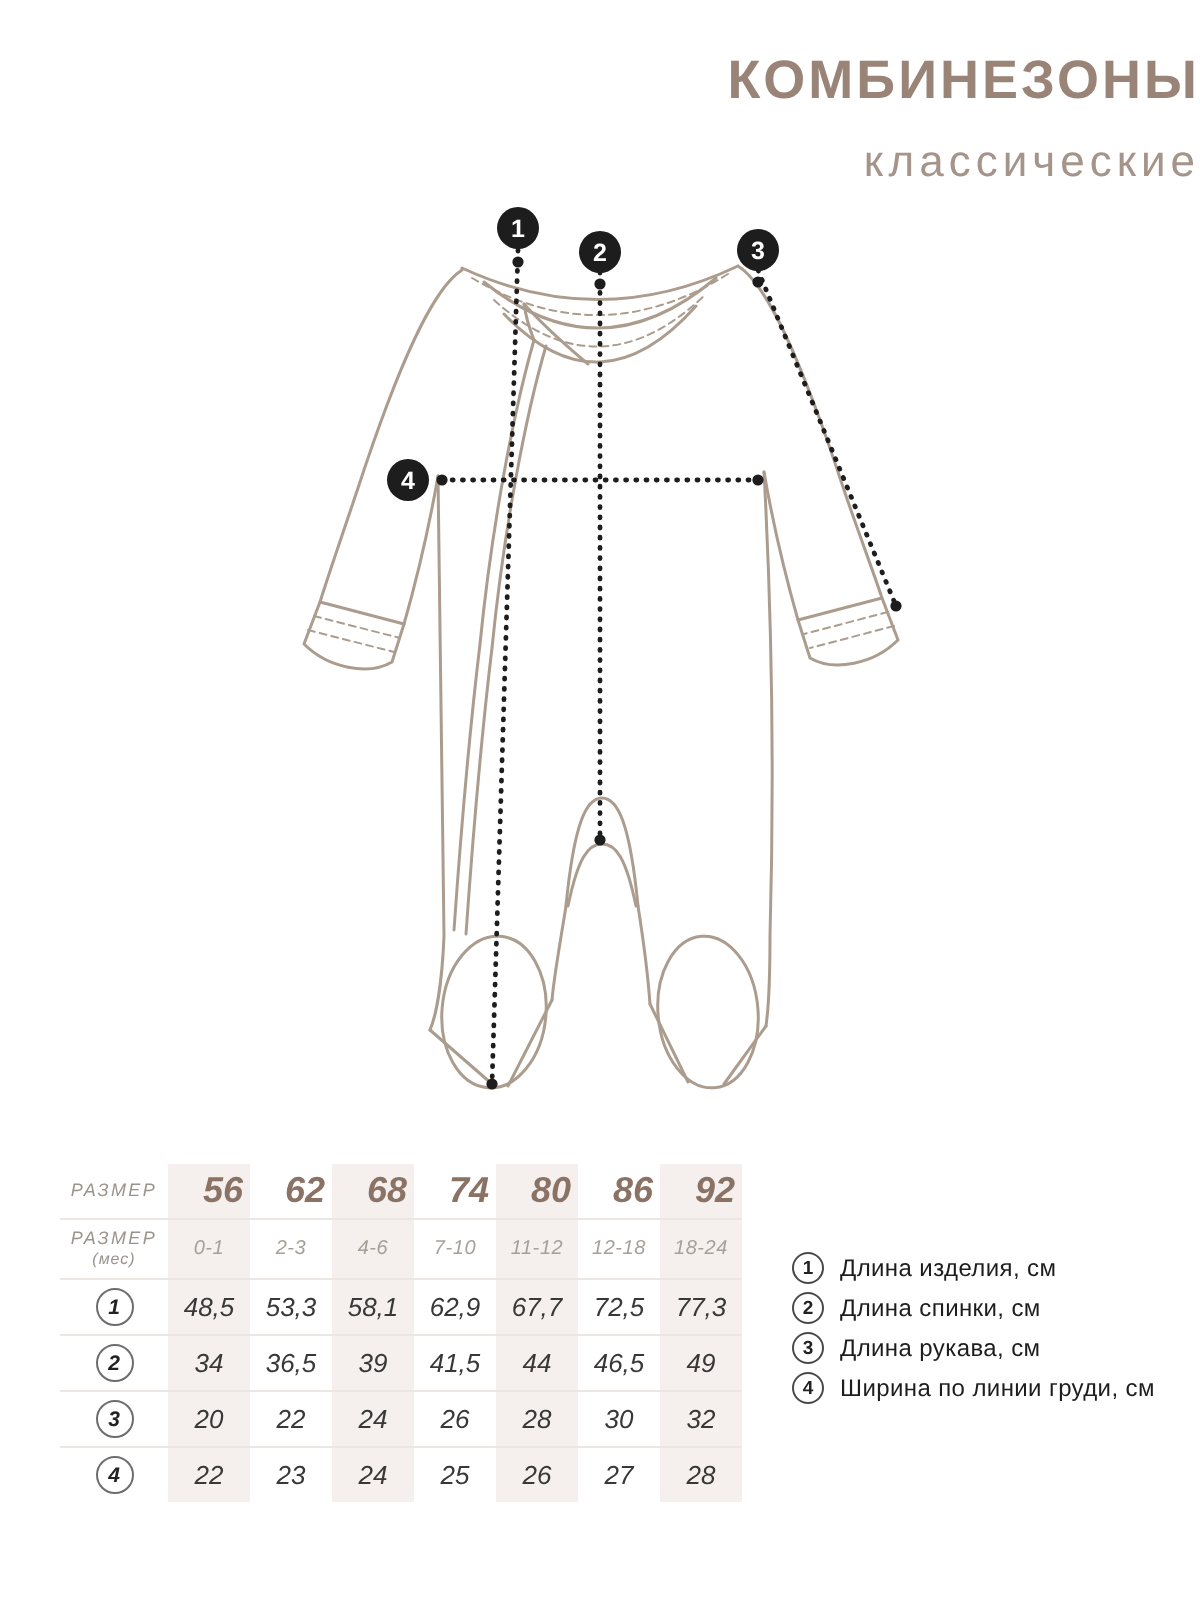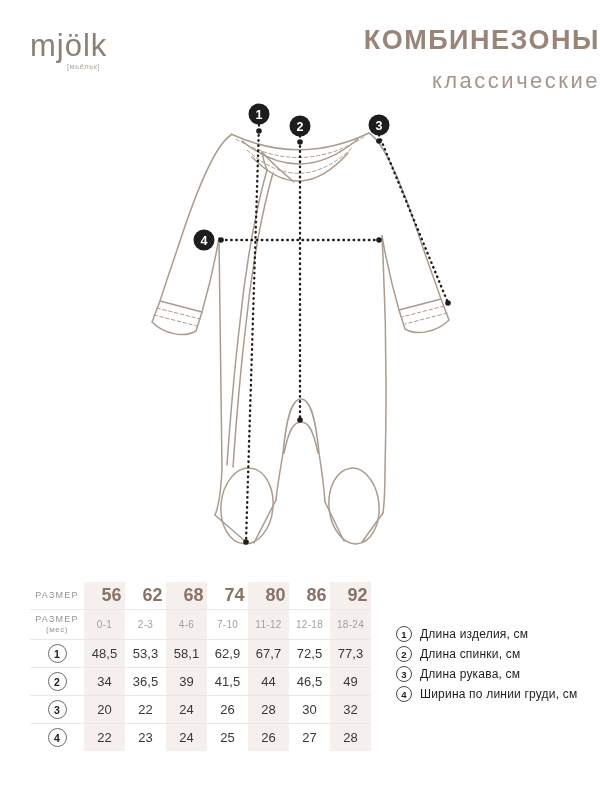--- a/index.html
+++ b/index.html
@@ -12,21 +12,21 @@
   .logo-sub{display:block;font-size:7.5px;color:#b3a89e;text-align:right;margin-top:1px;letter-spacing:.5px;}
   .titles{position:absolute;left:0;top:26px;width:100%;text-align:right;color:#9a8478;}
   .title-main{font-size:27px;font-weight:700;letter-spacing:1.5px;line-height:1.1;}
   .title-sub{font-size:22px;font-weight:400;letter-spacing:2.5px;color:#a5948a;margin-top:12px;}
 
   
   .art{position:absolute;left:0;top:0;width:600px;height:800px;pointer-events:none;}
 
   
   .size-table{position:absolute;left:30px;top:582px;width:341px;font-family:"Liberation Sans",sans-serif;}
-  .trow{display:grid;grid-template-columns:54px repeat(7,41px);border-bottom:1px solid #ece7e2;}
+  .trow{display:grid;grid-template-columns:54px repeat(7,41px);border-bottom:1px solid #ece7e2;font-style:italic;}
   .trow:last-child{border-bottom:none;}
   .trow>div{display:flex;align-items:center;justify-content:center;}
   .trow>div:nth-child(even){background:#f5f0ed;}
   .row-size{height:27px;}
   .row-age{height:29px;}
   .row-data{height:27px;}
   .hlabel{font-size:9px;letter-spacing:1.2px;color:#9b948d;flex-direction:column;line-height:1.2;}
   .hlabel .sub{font-size:8px;letter-spacing:.5px;}
   .row-size .val{font-size:18px;font-weight:700;color:#8a7265;padding-left:14px;}
   .row-age .val{font-size:10px;color:#a7a099;letter-spacing:.3px;}
@@ -43,24 +43,20 @@
 
   
   .footer-note{position:absolute;left:0;top:751px;width:100%;text-align:center;
                font-size:11.5px;color:#3f3a36;letter-spacing:.2px;}
 </style>
 </head>
 <body>
 
 <div class="page">
 
-  <div class="logo">
-    <div class="logo-name">mjölk</div>
-    <span class="logo-sub">[мьёльк]</span>
-  </div>
 
   <div class="titles">
     <div class="title-main">КОМБИНЕЗОНЫ</div>
     <div class="title-sub">классические</div>
   </div>
 
   <svg class="art" viewBox="0 0 600 800">
     <g fill="none" stroke="#ab9c8e" stroke-width="1.5" stroke-linecap="round" stroke-linejoin="round">
 
       <path d="M 231,135 C 215,145 197,189 179,244 C 172,265 165,285 160,301 L 152,322 C 164,334 184,338 196,331 L 202,312 C 210,284 215,261 219,238"></path>

